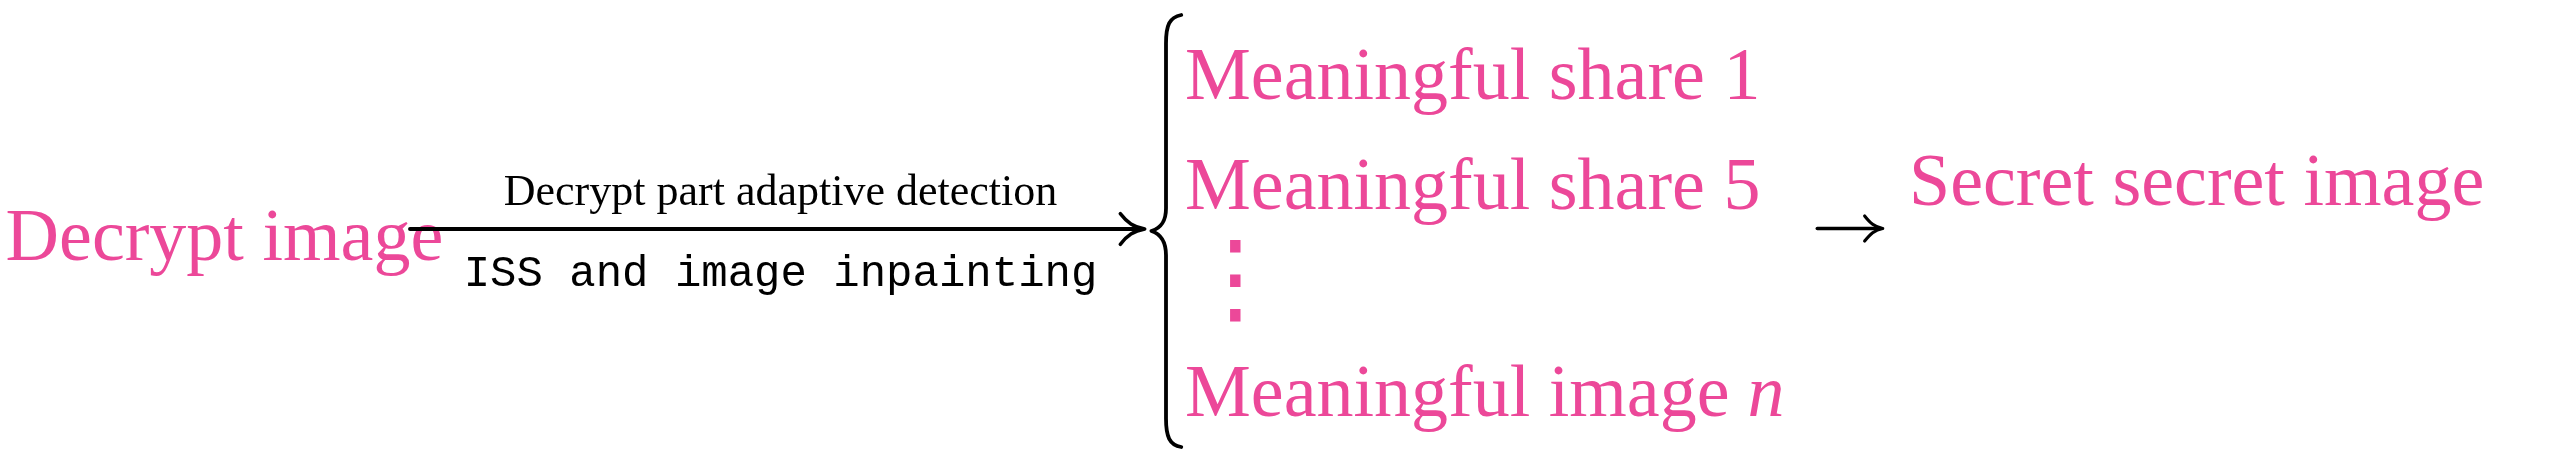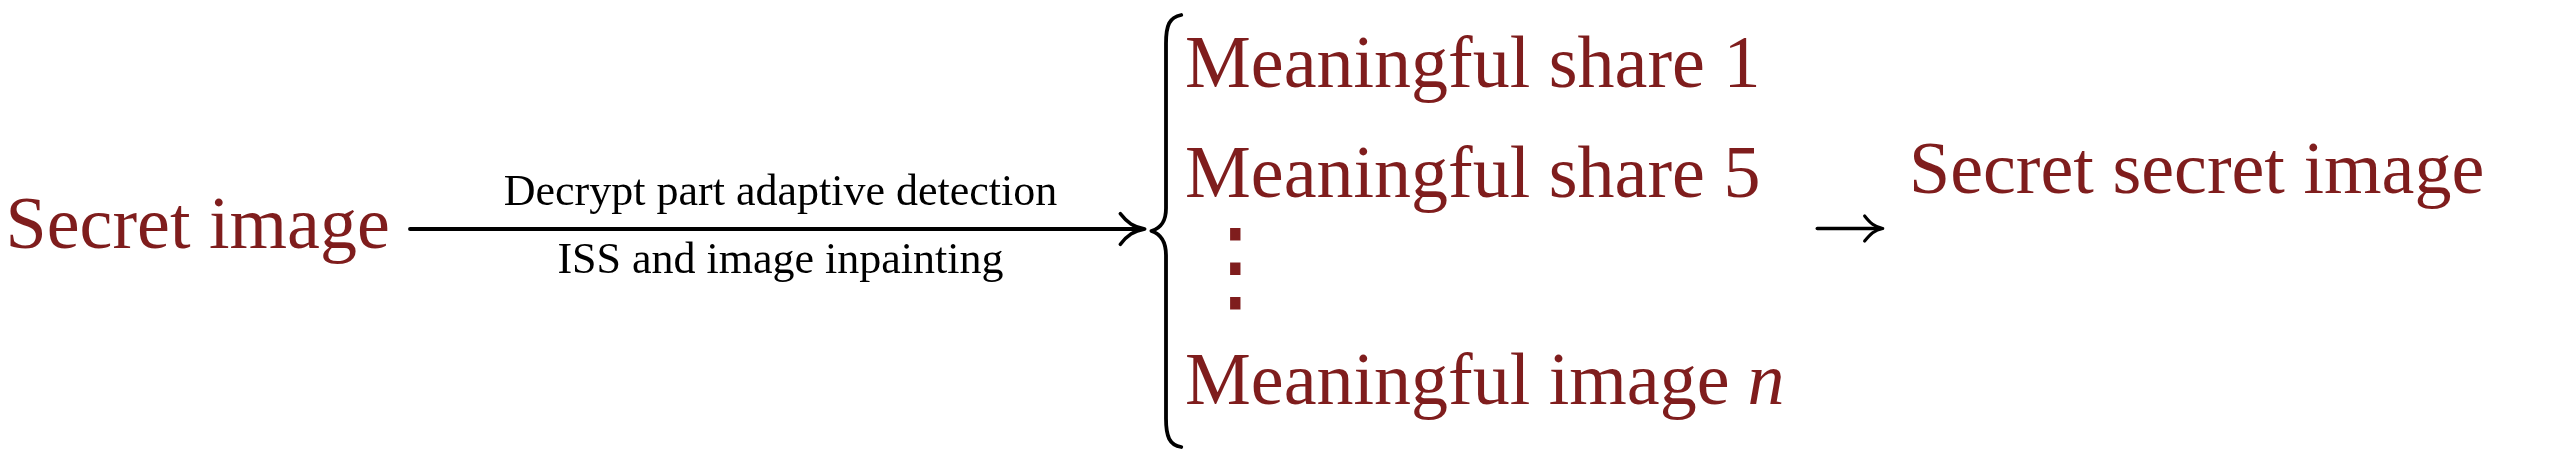--- a/index.html
+++ b/index.html
@@ -13,21 +13,22 @@
     height: 459px;
     background: #ffffff;
     color: #000000;
     font-family: "Liberation Serif", "DejaVu Serif", serif;
     overflow: hidden;
   }
   .t {
     position: absolute;
     line-height: 1;
     white-space: nowrap;
-    color: #7f1d1d;
+    color: #ec4899;
+    margin-top: 12px;
   }
   .main-text {
     font-size: 74px;
   }
   .input-label   { left: 5.6px;    top: 186px; }
   .share-line-1  { left: 1185px; top: 25px;  }
   .share-line-2  { left: 1185px; top: 135px; }
   .share-line-n  { left: 1185px; top: 342px; }
   .share-line-n .math-var {
     font-style: italic;
@@ -38,21 +39,21 @@
   .arrow-label {
     position: absolute;
     left: 410px;
     width: 741px;
     text-align: center;
     font-size: 44px;
     line-height: 1;
     white-space: nowrap;
   }
   .arrow-label.above { top: 169px; }
-  .arrow-label.below { top: 237px; }
+  .arrow-label.below { top: 252px; font-family: Liberation Mono, monospace; }
 
   .vdots {
     position: absolute;
     left: 1185px;
     top: 215px;
     font-family: "DejaVu Sans", sans-serif;
     font-size: 101px;
     line-height: 1;
   }
 
@@ -69,21 +70,21 @@
     fill: none;
     stroke-linecap: round;
     stroke-linejoin: round;
   }
 </style>
 </head>
 <body>
 
 <div class="canvas">
 
-  <span class="t main-text input-label">Secret image</span>
+  <span class="t main-text input-label">Decrypt image</span>
 
   <div class="arrow-label above">Decrypt part adaptive detection</div>
 
   <svg class="figure-stroke process-arrow-svg" width="741" height="42" viewBox="0 0 1062 60">
     <line class="stroke" x1="0" y1="30" x2="1047" y2="30" stroke-width="5.5"></line>
     <path class="stroke" d="M 1018 8 C 1028 21 1037 27 1053 30 C 1037 33 1028 39 1018 52" stroke-width="5"></path>
   </svg>
 
   <div class="arrow-label below">ISS and image inpainting</div>
 

